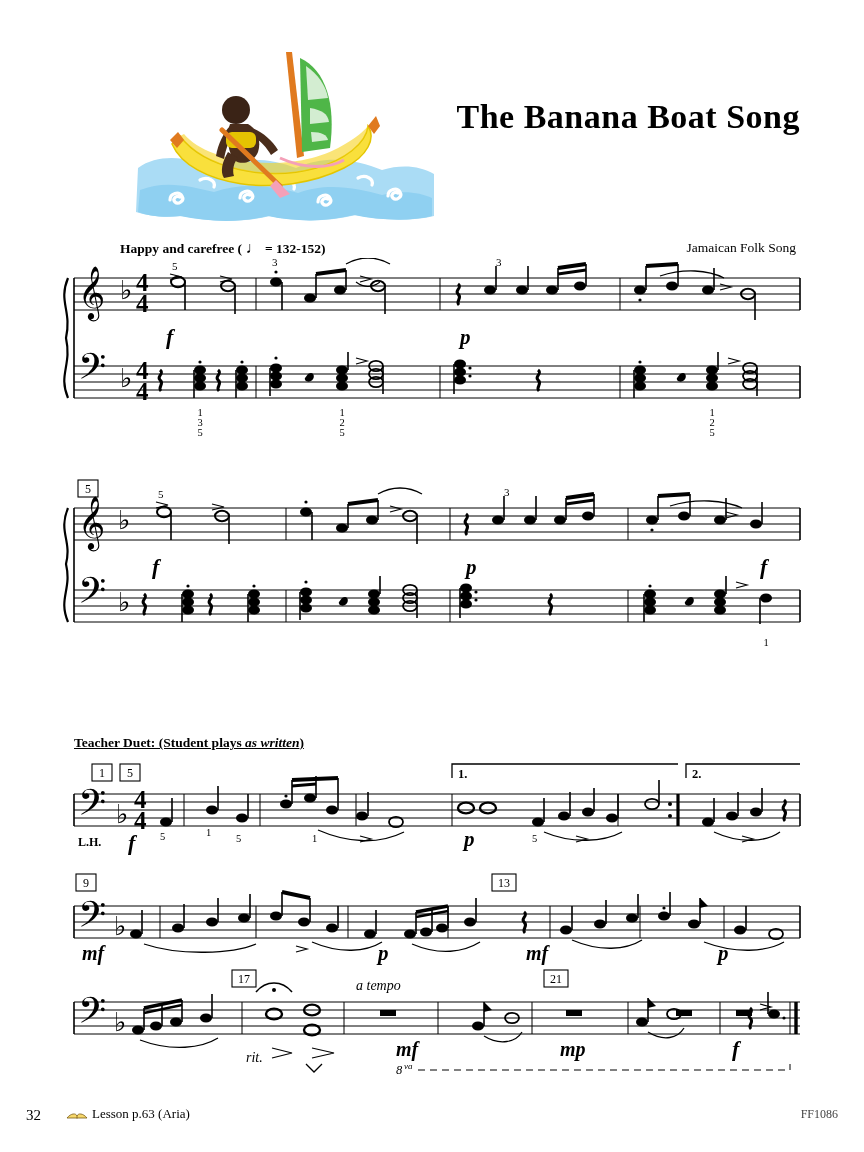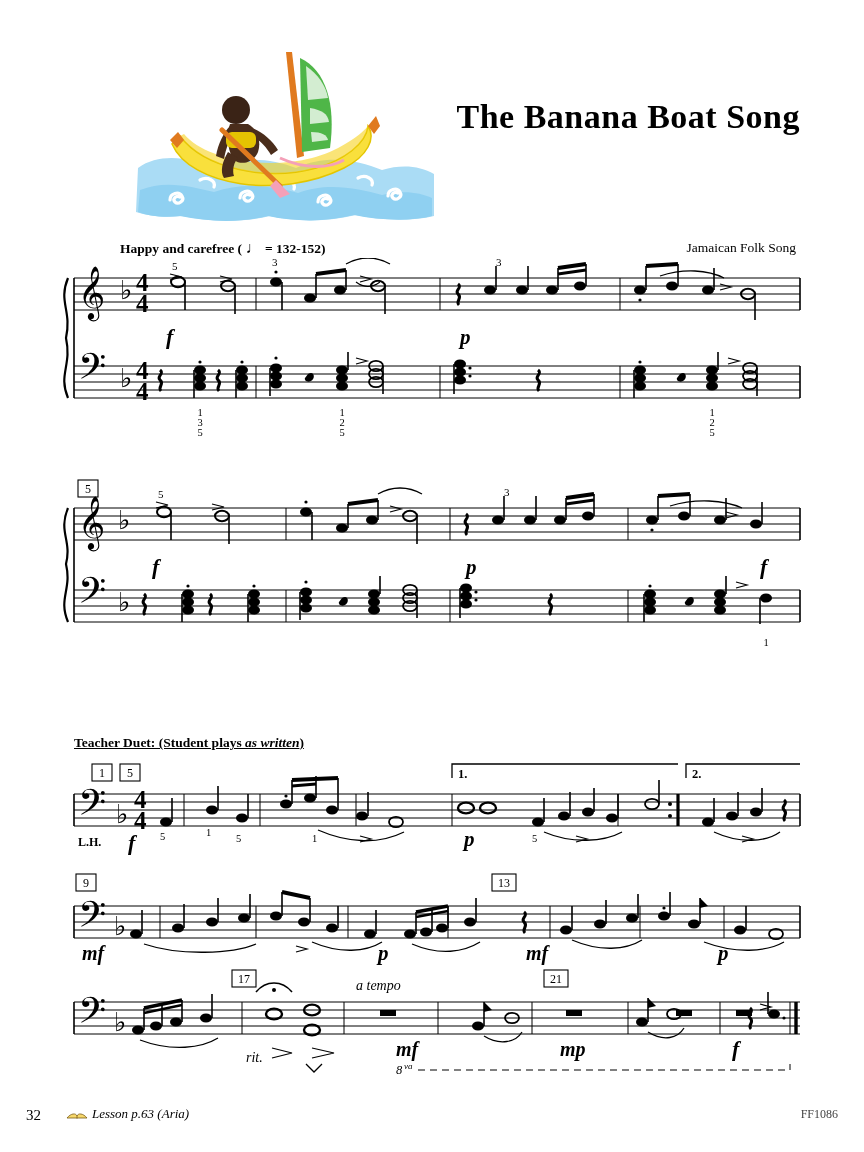--- a/index.html
+++ b/index.html
@@ -798,16 +798,16 @@
         <line x1="730" y1="102" x2="730" y2="96" stroke="#000" stroke-width="1"></line>
       </g>
     </svg>
   </div>
 
   <div class="page-num">32</div>
   <svg class="book-icon" viewBox="0 0 22 10">
     <path d="M1 8 C5 3 10 3 11 6 C12 3 17 3 21 8 Z" fill="#f6d76b" stroke="#7a5b12" stroke-width="0.8"></path>
     <line x1="11" y1="6" x2="11" y2="8.6" stroke="#7a5b12" stroke-width="0.8"></line>
   </svg>
-  <div class="footer-ref" style="left:92px;font-style:italic;">Lesson p.63 (Aria)</div>
+  <div class="footer-ref" style="left:92px;">Lesson p.63 (Aria)</div>
   <div class="footer-code">FF1086</div>
 
 </div>
 
 </body></html>

